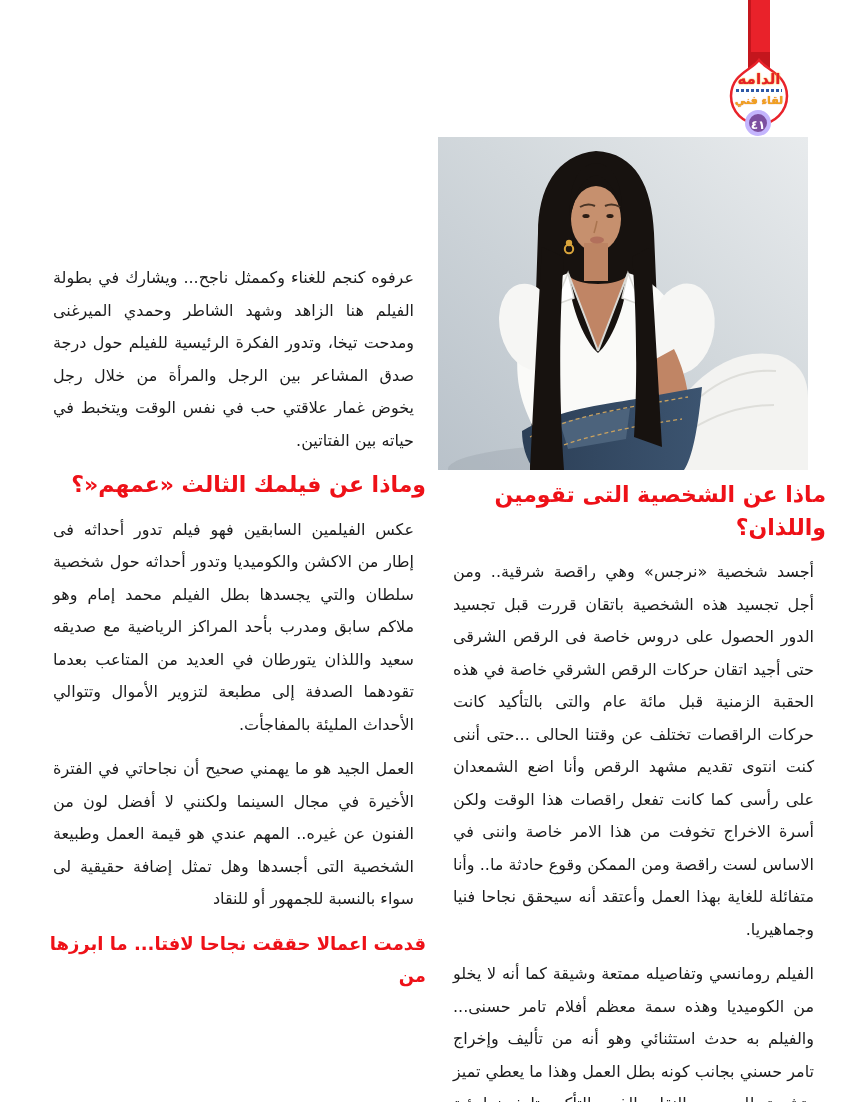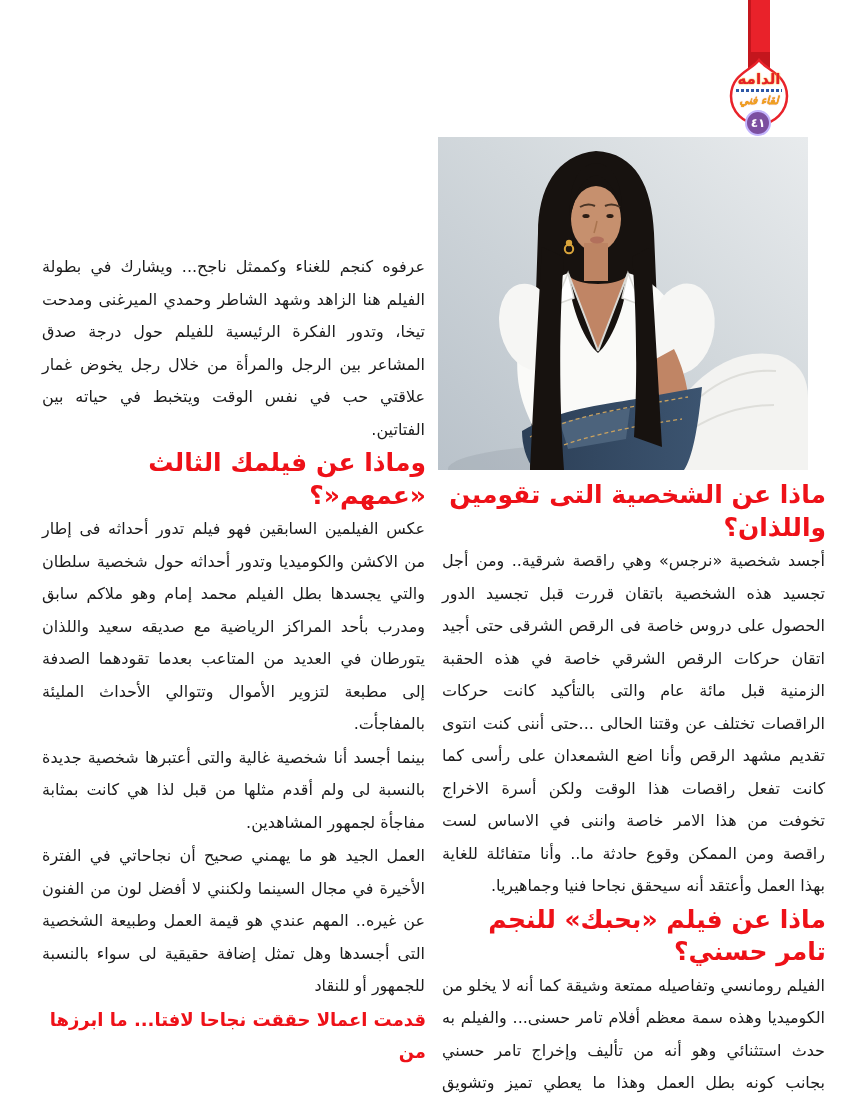--- a/index.html
+++ b/index.html
@@ -13,39 +13,39 @@
   .badge-svg{position:absolute;left:704px;top:52px;width:94px;height:92px;}
   .logo-word{
     position:absolute;left:704px;top:70px;width:94px;text-align:center;
     font-size:15px;font-weight:bold;color:#e42027;
     text-shadow:0 0 1px #f9b233,0 0 2px #f9b233;letter-spacing:.5px;
   }
   .logo-subline{position:absolute;left:728px;top:89px;width:46px;height:3px;
     background:repeating-linear-gradient(90deg,#2e58a6 0 3px,transparent 3px 5px);}
   .logo-tagline{
     position:absolute;left:704px;top:94px;width:94px;text-align:center;
-    font-size:11px;font-weight:bold;color:#f0a41c;text-shadow:0 0 1px #d84a12;font-style:italic;
+    font-size:11px;font-weight:bold;color:#f0a41c;text-shadow:0 0 1px #d84a12;
   }
   .page-num{
     position:absolute;left:737px;top:110px;width:26px;height:26px;border-radius:50%;
-    background:#7c4fa0;border:2px solid #c4b5fd;box-sizing:border-box;
+    background:#7c4fa0;border:4px solid #c4b5fd;box-sizing:border-box;
     color:#ffffff;font-size:12px;font-weight:bold;text-align:center;line-height:22px;
   }
   
   .photo{position:absolute;left:430px;top:137px;width:370px;height:333px;overflow:hidden;}
   
   .col{position:absolute;width:385px;}
   .col-left{left:33px;top:250px;}
   .col-right{left:433px;top:479px;}
   p.body{
-    margin:1px;font-size:16px;line-height:32.5px;color:#1c1c1c;
+    margin:12px;font-size:16px;line-height:32.5px;color:#1c1c1c;
     text-align:justify;text-align-last:right;font-weight:500;
   }
   .q{
-    margin:0;font-size:25px;line-height:32.5px;color:#ee1118;font-weight:bold;
+    margin:0;font-size:22px;line-height:32.5px;color:#ee1118;font-weight:bold;
     text-align:right;
   }
   .lead{
     margin:0;font-size:18px;line-height:32.5px;color:#ee1118;font-weight:bold;
     text-align:right;letter-spacing:.3px;
   }
 </style>
 </head>
 <body>
 
@@ -123,25 +123,23 @@
 
       <path d="M104 110 C100 180 96 250 92 333 L126 333 C120 250 122 170 126 120 Z" fill="#17120f"></path>
       <path d="M212 110 C216 170 220 240 224 310 L196 300 C200 240 198 160 194 120 Z" fill="#17120f"></path>
     </svg>
   </div>
 
   <div class="col col-left">
     <p class="body">عرفوه كنجم للغناء وكممثل ناجح... ويشارك في بطولة الفيلم هنا الزاهد وشهد الشاطر وحمدي الميرغنى ومدحت تيخا، وتدور الفكرة الرئيسية للفيلم حول درجة صدق المشاعر بين الرجل والمرأة من خلال رجل يخوض غمار علاقتي حب في نفس الوقت ويتخبط في حياته بين الفتاتين.</p>
     <p class="q">وماذا عن فيلمك الثالث «عمهم«؟</p>
     <p class="body">عكس الفيلمين السابقين فهو فيلم تدور أحداثه فى إطار من الاكشن والكوميديا وتدور أحداثه حول شخصية سلطان والتي يجسدها بطل الفيلم محمد إمام وهو ملاكم سابق ومدرب بأحد المراكز الرياضية مع صديقه سعيد واللذان يتورطان في العديد من المتاعب بعدما تقودهما الصدفة إلى مطبعة لتزوير الأموال وتتوالي الأحداث المليئة بالمفاجأت.</p>
-    <p class="body">بينما أجسد أنا شخصية غالية والتى أعتبرها شخصية جديدة بالنسبة لى ولم أقدم مثلها من قبل لذا هي كانت بمثابة مفاجأة لجمهور المشاهدين.</p>
     <p class="body">العمل الجيد هو ما يهمني صحيح أن نجاحاتي في الفترة الأخيرة في مجال السينما ولكنني لا أفضل لون من الفنون عن غيره.. المهم عندي هو قيمة العمل وطبيعة الشخصية التى أجسدها وهل تمثل إضافة حقيقية لى سواء بالنسبة للجمهور أو للنقاد</p>
     <p class="lead">قدمت اعمالا حققت نجاحا لافتا... ما ابرزها من</p>
   </div>
 
   <div class="col col-right">
     <p class="q">ماذا عن الشخصية التى تقومين واللذان؟</p>
     <p class="body">أجسد شخصية «نرجس» وهي راقصة شرقية.. ومن أجل تجسيد هذه الشخصية باتقان قررت قبل تجسيد الدور الحصول على دروس خاصة فى الرقص الشرقى حتى أجيد اتقان حركات الرقص الشرقي خاصة في هذه الحقبة الزمنية قبل مائة عام والتى بالتأكيد كانت حركات الراقصات تختلف عن وقتنا الحالى ...حتى أننى كنت انتوى تقديم مشهد الرقص وأنا اضع الشمعدان على رأسى كما كانت تفعل راقصات هذا الوقت ولكن أسرة الاخراج تخوفت من هذا الامر خاصة واننى في الاساس لست راقصة ومن الممكن وقوع حادثة ما.. وأنا متفائلة للغاية بهذا العمل وأعتقد أنه سيحقق نجاحا فنيا وجماهيريا.</p>
-    <p class="q">ماذا عن فيلم «بحبك» للنجم تامر حسني؟</p>
     <p class="body">الفيلم رومانسي وتفاصيله ممتعة وشيقة كما أنه لا يخلو من الكوميديا وهذه سمة معظم أفلام تامر حسنى... والفيلم به حدث استثنائي وهو أنه من تأليف وإخراج تامر حسني بجانب كونه بطل العمل وهذا ما يعطي تميز وتشويق للجمهور والنقاد والذين بالتأكيد يتلهفون لرؤية تامر حسنى «المخرج» بعدما</p>
   </div>
 
 </div>
 
 </body></html>

